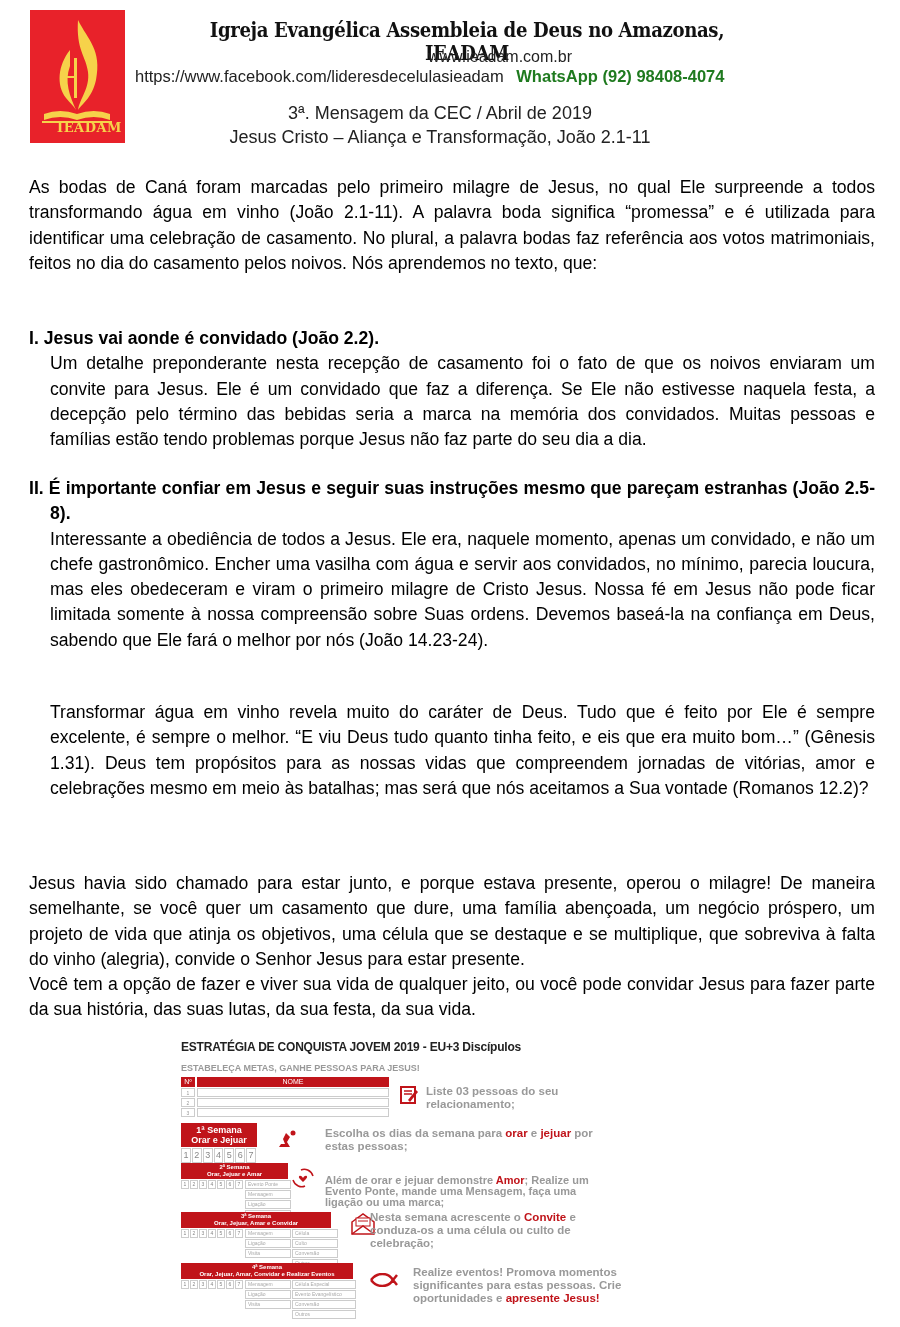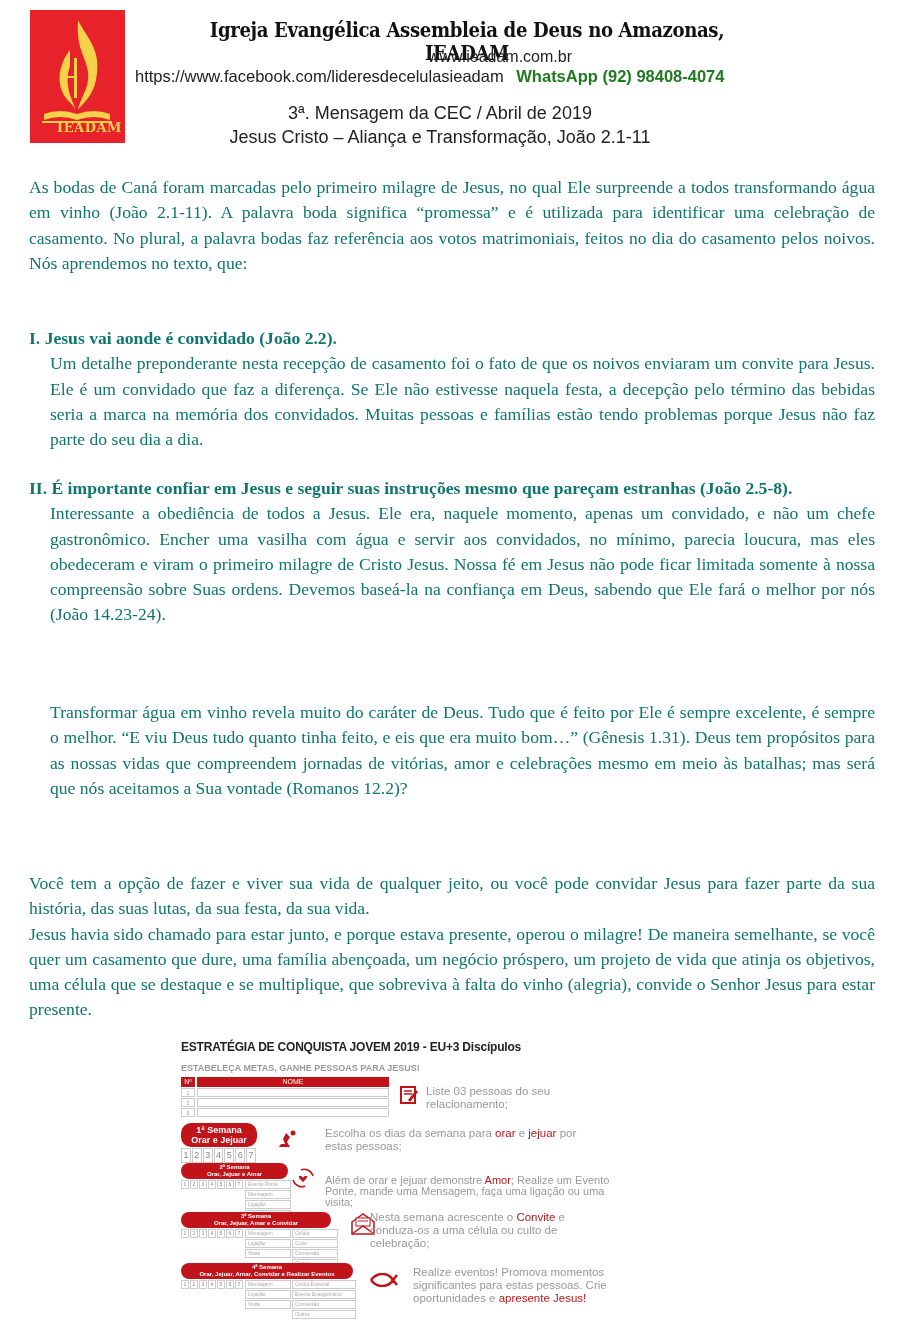--- a/index.html
+++ b/index.html
@@ -5,46 +5,46 @@
   html, body { margin:0; padding:0; background:#ffffff; }
   body { width:900px; height:1327px; position:relative; overflow:hidden; color:#111; font-family:"DejaVu Sans", sans-serif; }
   .logo { position:absolute; left:30px; top:10px; width:95px; height:133px; background:#e8222a; }
   .logo svg { position:absolute; left:0; top:0; }
   .logo-text { position:absolute; left:0; right:0; bottom:8px; text-align:center; color:#f6d24a; font-family:"DejaVu Serif", serif; font-weight:bold; font-size:13px; letter-spacing:0.5px;padding-left:24px; }
   .hdr-title { position:absolute; left:152px; top:19px; width:630px; text-align:center; font-family:"DejaVu Serif", serif; font-weight:bold; font-size:19.5px; letter-spacing:-0.4px; transform:scaleX(0.93); transform-origin:center; color:#111; }
   .hdr-site { position:absolute; left:400px; top:48px; width:200px; text-align:center; font-family:"Liberation Sans", sans-serif; font-size:16px; color:#222; }
   .hdr-links { position:absolute; left:135px; top:67px; width:660px; font-family:"Liberation Sans", sans-serif; font-size:16.5px; color:#222; white-space:nowrap; }
   .hdr-links .wa { color:#1f7a1f; font-weight:bold; margin-left:8px;margin-top:44px; }
   .hdr-msg { position:absolute; left:150px; top:101px; width:580px; text-align:center; font-family:"Liberation Sans", sans-serif; font-size:18px; color:#222; line-height:24px; }
-  .body-text { position:absolute; left:29px; width:846px; font-family:Liberation Serif, serif; font-size:17.6px; line-height:25.3px; color:#0f766e; text-align:justify; }
+  .body-text { position:absolute; left:29px; width:846px; font-family:Liberation Sans, sans-serif; font-size:17.6px; line-height:25.3px; color:#000000; text-align:justify; }
   .p-intro { top:175px; }
   .sec-head { font-weight:bold; }
   .indent { padding-left:21px; }
   .s1 { top:326px; }
   .s2 { top:476px; }
   .s3 { top:700px; }
   .p-close { top:871px; }
   .hang { padding-left:21px; text-indent:-21px; }
   
   .info { position:absolute; left:178px; top:1040px; width:520px; height:280px; font-family:"Liberation Sans", sans-serif; }
   .info-title { position:absolute; left:3px; top:0; font-size:12px; font-weight:bold; color:#222; white-space:nowrap; letter-spacing:-0.2px; }
   .info-sub { position:absolute; left:3px; top:23px; font-size:9px; font-weight:bold; color:#999; white-space:nowrap; }
   .tbl { position:absolute; left:3px; top:37px; width:208px; }
   .tbl .hrow { display:flex; height:10px; }
   .tbl .hn { width:14px; background:#c0141a; color:#fff; font-size:7px; text-align:center; line-height:10px; margin-right:2px; }
   .tbl .hname { flex:1; background:#c0141a; color:#fff; font-size:7px; text-align:center; line-height:10px; }
   .tbl .row { display:flex; height:9px; margin-top:1px; }
   .tbl .rn { width:12px; border:1px solid #ccc; font-size:5px; color:#999; text-align:center; line-height:8px; margin-right:2px; }
   .tbl .rv { flex:1; border:1px solid #ccc; }
   .wk { position:absolute; left:3px; }
-  .wk-head { background:#c0141a; color:#fff; font-weight:bold; text-align:center;border-radius:10px; }
+  .wk-head { background:#c0141a; color:#fff; font-weight:bold; text-align:center; }
   .days { display:flex; }
   .day { border:1px solid #ccc; color:#888; text-align:center; margin-right:1px; }
   .opt { border:1px solid #ccc; color:#aaa; white-space:nowrap; overflow:hidden; }
-  .step { position:absolute; font-size:11.5px; font-weight:normal; color:#999; line-height:13px; }
+  .step { position:absolute; font-size:11.5px; font-weight:bold; color:#999; line-height:13px; }
   .step .hl { color:#c0141a; }
   .icon-box { position:absolute; }
 </style>
 </head>
 <body>
 
 <div class="logo">
   <svg width="95" height="133" viewBox="0 0 95 133">
     <path d="M48 10 C58 30, 72 40, 66 70 C62 88, 52 94, 48 100 C50 88, 60 78, 58 62 C56 46, 46 40, 48 10 Z" fill="#f6d24a"></path>
     <path d="M40 40 C28 55, 26 75, 36 88 C40 93, 44 96, 46 100 C40 86, 34 72, 40 56 Z" fill="#f6d24a"></path>
@@ -77,22 +77,22 @@
 <div class="body-text s2">
   <div class="sec-head hang">II. É importante confiar em Jesus e seguir suas instruções mesmo que pareçam estranhas (João 2.5-8).</div>
   <div class="indent">Interessante a obediência de todos a Jesus. Ele era, naquele momento, apenas um convidado, e não um chefe gastronômico. Encher uma vasilha com água e servir aos  convidados, no mínimo, parecia loucura, mas eles obedeceram e viram o primeiro milagre de Cristo Jesus. Nossa fé em Jesus não pode ficar limitada somente à nossa compreensão sobre Suas ordens. Devemos baseá-la na confiança em Deus, sabendo que Ele fará o melhor por nós (João 14.23-24).</div>
 </div>
 
 <div class="body-text s3">
   <div class="indent">Transformar água em vinho revela muito do caráter de Deus. Tudo que é feito por Ele é sempre excelente, é sempre o melhor. “E viu Deus tudo quanto tinha feito, e eis que era muito bom…” (Gênesis 1.31). Deus tem propósitos para as nossas vidas que compreendem jornadas de vitórias, amor e celebrações mesmo em meio às batalhas; mas será que nós aceitamos a Sua vontade (Romanos 12.2)?</div>
 </div>
 
 <div class="body-text p-close">
+  <div>Jesus havia sido chamado para estar junto, e porque estava presente, operou o milagre! De maneira semelhante, se você quer um casamento que dure, uma família abençoada, um negócio próspero, um projeto de vida que atinja os objetivos, uma célula que se destaque e se multiplique, que sobreviva à falta do vinho (alegria), convide o Senhor Jesus para estar presente.</div>
   <div>Você tem a opção de fazer e viver sua vida de qualquer jeito, ou você pode convidar Jesus para fazer parte da sua história, das suas lutas, da sua festa, da sua vida.</div>
-  <div>Jesus havia sido chamado para estar junto, e porque estava presente, operou o milagre! De maneira semelhante, se você quer um casamento que dure, uma família abençoada, um negócio próspero, um projeto de vida que atinja os objetivos, uma célula que se destaque e se multiplique, que sobreviva à falta do vinho (alegria), convide o Senhor Jesus para estar presente.</div>
 </div>
 
 <div class="info">
   <div class="info-title">ESTRATÉGIA DE CONQUISTA JOVEM 2019 - EU+3 Discípulos</div>
   <div class="info-sub">ESTABELEÇA METAS, GANHE PESSOAS PARA JESUS!</div>
 
   <div class="tbl">
     <div class="hrow">
       <div class="hn">Nº</div>
       <div class="hname">NOME</div>
@@ -242,21 +242,21 @@
     <svg width="28" height="14" viewBox="0 0 28 14">
         <path d="M1 7 C7 -1, 18 -1, 23 7 M1 7 C7 15, 18 15, 23 7 M23 7 L27 2 M23 7 L27 12" fill="none" stroke="#c0141a" stroke-width="2.5"></path>
       </svg>
   </div>
 
   <div class="step" style="left:248px; top:45px; width:190px;">Liste 03 pessoas do seu relacionamento;</div>
   <div class="step" style="left:147px; top:87px; width:270px;">
     <span>Escolha os dias da semana para </span><span class="hl">orar</span><span> e </span><span class="hl">jejuar</span><span> por estas pessoas;</span>
   </div>
   <div class="step" style="left:147px; top:135px; width:290px; font-size:11px; line-height:11px;">
-    <span>Além de orar e jejuar demonstre </span><span class="hl">Amor</span><span>; Realize um Evento Ponte, mande uma Mensagem, faça uma ligação ou uma visita;</span>
+    <span>Além de orar e jejuar demonstre </span><span class="hl">Amor</span><span>; Realize um Evento Ponte, mande uma Mensagem, faça uma ligação ou uma marca;</span>
   </div>
   <div class="step" style="left:192px; top:171px; width:240px;">
     <span>Nesta semana acrescente o </span><span class="hl">Convite</span><span> e conduza-os a uma célula ou culto de celebração;</span>
   </div>
   <div class="step" style="left:225px; top:226px; width:225px;margin-left:10px;">
     <span>Realize eventos!  Promova momentos significantes para estas pessoas. Crie oportunidades e </span><span class="hl">apresente Jesus!</span><span></span>
   </div>
 </div>
 
 </body></html>

